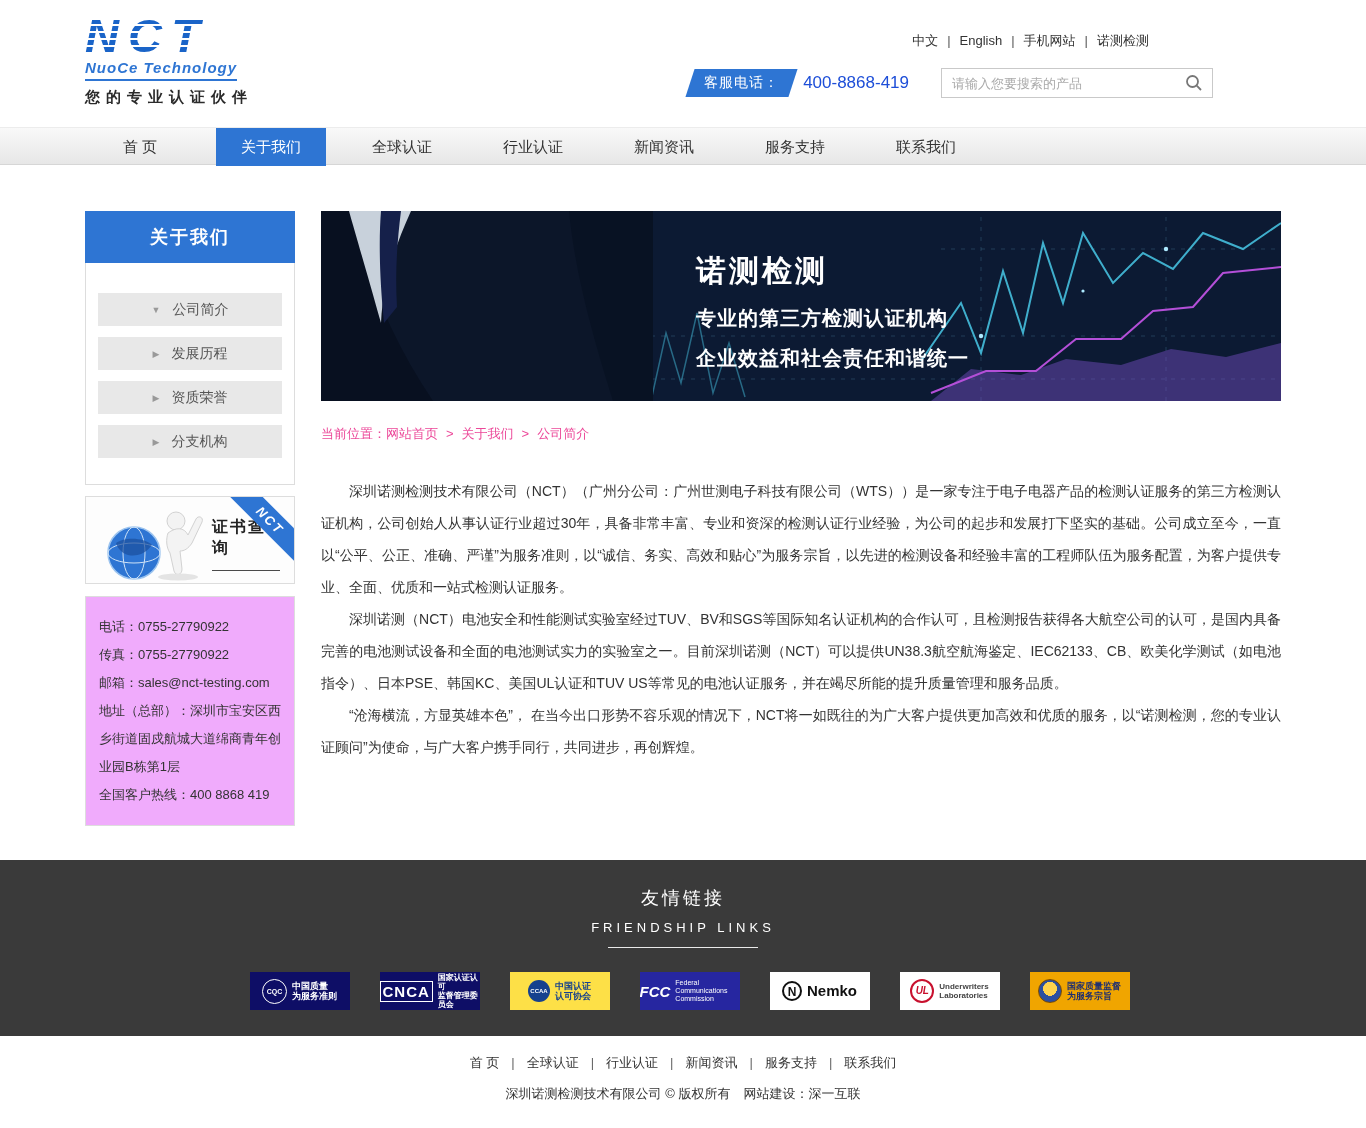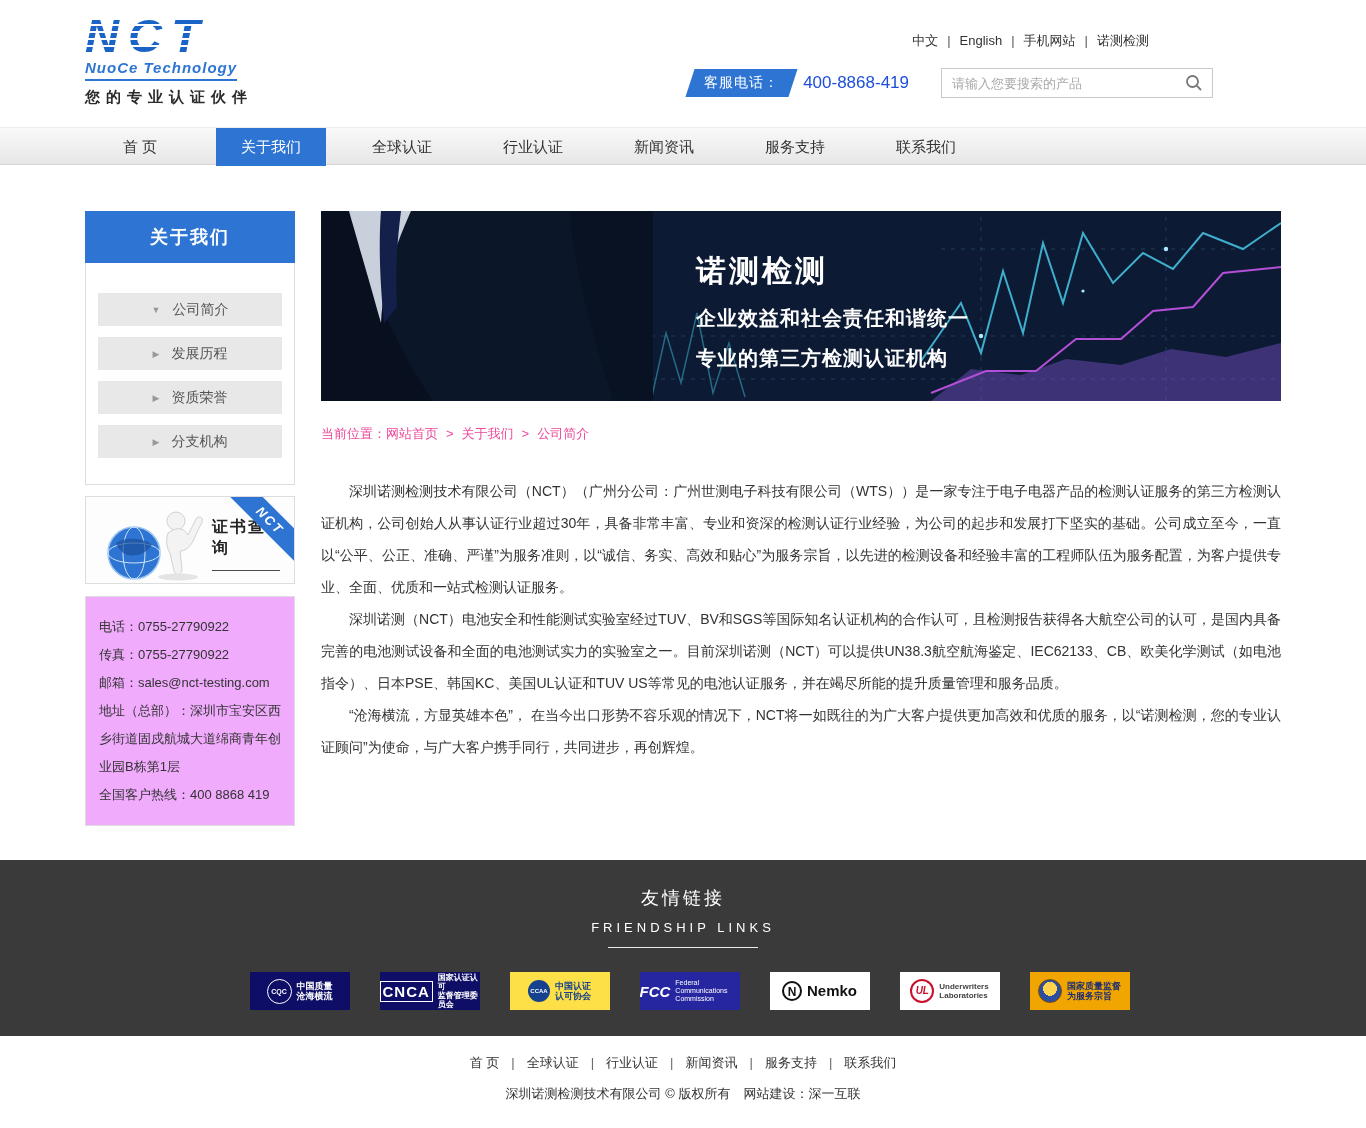--- a/index.html
+++ b/index.html
@@ -227,22 +227,22 @@
             <circle cx="762" cy="80" r="1.6"></circle>
         </g>
         <rect x="0" y="0" width="332" height="190" fill="#0c1629"></rect>
         <path d="M0,0 L30,0 C46,70 72,130 112,190 L0,190 Z" fill="#081020"></path>
         <path d="M28,0 L90,0 C72,40 62,72 60,112 C46,62 35,25 28,0 Z" fill="#dde6ee" opacity="0.9"></path>
         <path d="M60,0 L80,0 C76,32 74,62 76,96 L63,112 C58,62 58,25 60,0 Z" fill="#15204a"></path>
         <path d="M248,0 L332,0 L332,190 L292,190 C270,120 254,60 248,0 Z" fill="#081223"></path>
       </svg>
       <div class="banner-text">
         <div class="banner-title">诺测检测</div>
+        <div class="banner-line">专业的第三方检测认证机构</div>
         <div class="banner-line">企业效益和社会责任和谐统一</div>
-        <div class="banner-line">专业的第三方检测认证机构</div>
       </div>
     </div>
 
     <div class="breadcrumb">
       <span>当前位置：</span><span id="crumb-items"><a class="crumb">网站首页</a><span class="sep">&gt;</span><a class="crumb">关于我们</a><span class="sep">&gt;</span><a class="crumb">公司简介</a></span>
     </div>
 
     <div class="article" id="article">
         <p>深圳诺测检测技术有限公司（NCT）（广州分公司：广州世测电子科技有限公司（WTS））是一家专注于电子电器产品的检测认证服务的第三方检测认证机构，公司创始人从事认证行业超过30年，具备非常丰富、专业和资深的检测认证行业经验，为公司的起步和发展打下坚实的基础。公司成立至今，一直以“公平、公正、准确、严谨”为服务准则，以“诚信、务实、高效和贴心”为服务宗旨，以先进的检测设备和经验丰富的工程师队伍为服务配置，为客户提供专业、全面、优质和一站式检测认证服务。</p>
         <p>深圳诺测（NCT）电池安全和性能测试实验室经过TUV、BV和SGS等国际知名认证机构的合作认可，且检测报告获得各大航空公司的认可，是国内具备完善的电池测试设备和全面的电池测试实力的实验室之一。目前深圳诺测（NCT）可以提供UN38.3航空航海鉴定、IEC62133、CB、欧美化学测试（如电池指令）、日本PSE、韩国KC、美国UL认证和TUV US等常见的电池认证服务，并在竭尽所能的提升质量管理和服务品质。</p>
@@ -254,21 +254,21 @@
 <footer>
   <div class="footer-dark">
     <div class="friend-title">友情链接</div>
     <div class="friend-sub">FRIENDSHIP LINKS</div>
     <div class="friend-rule"></div>
     <div class="logo-row" id="logo-row">
         <div class="flogo flogo-cqc">
           <span class="emblem">CQC</span>
           <span class="llines">
             <span>中国质量</span>
-            <span>沧海横流</span>
+            <span>为服务准则</span>
           </span>
         </div>
         <div class="flogo flogo-cnca">
           <span class="emblem">CNCA</span>
           <span class="llines">
             <span>国家认证认可</span>
             <span>监督管理委员会</span>
           </span>
         </div>
         <div class="flogo flogo-ccaa">

